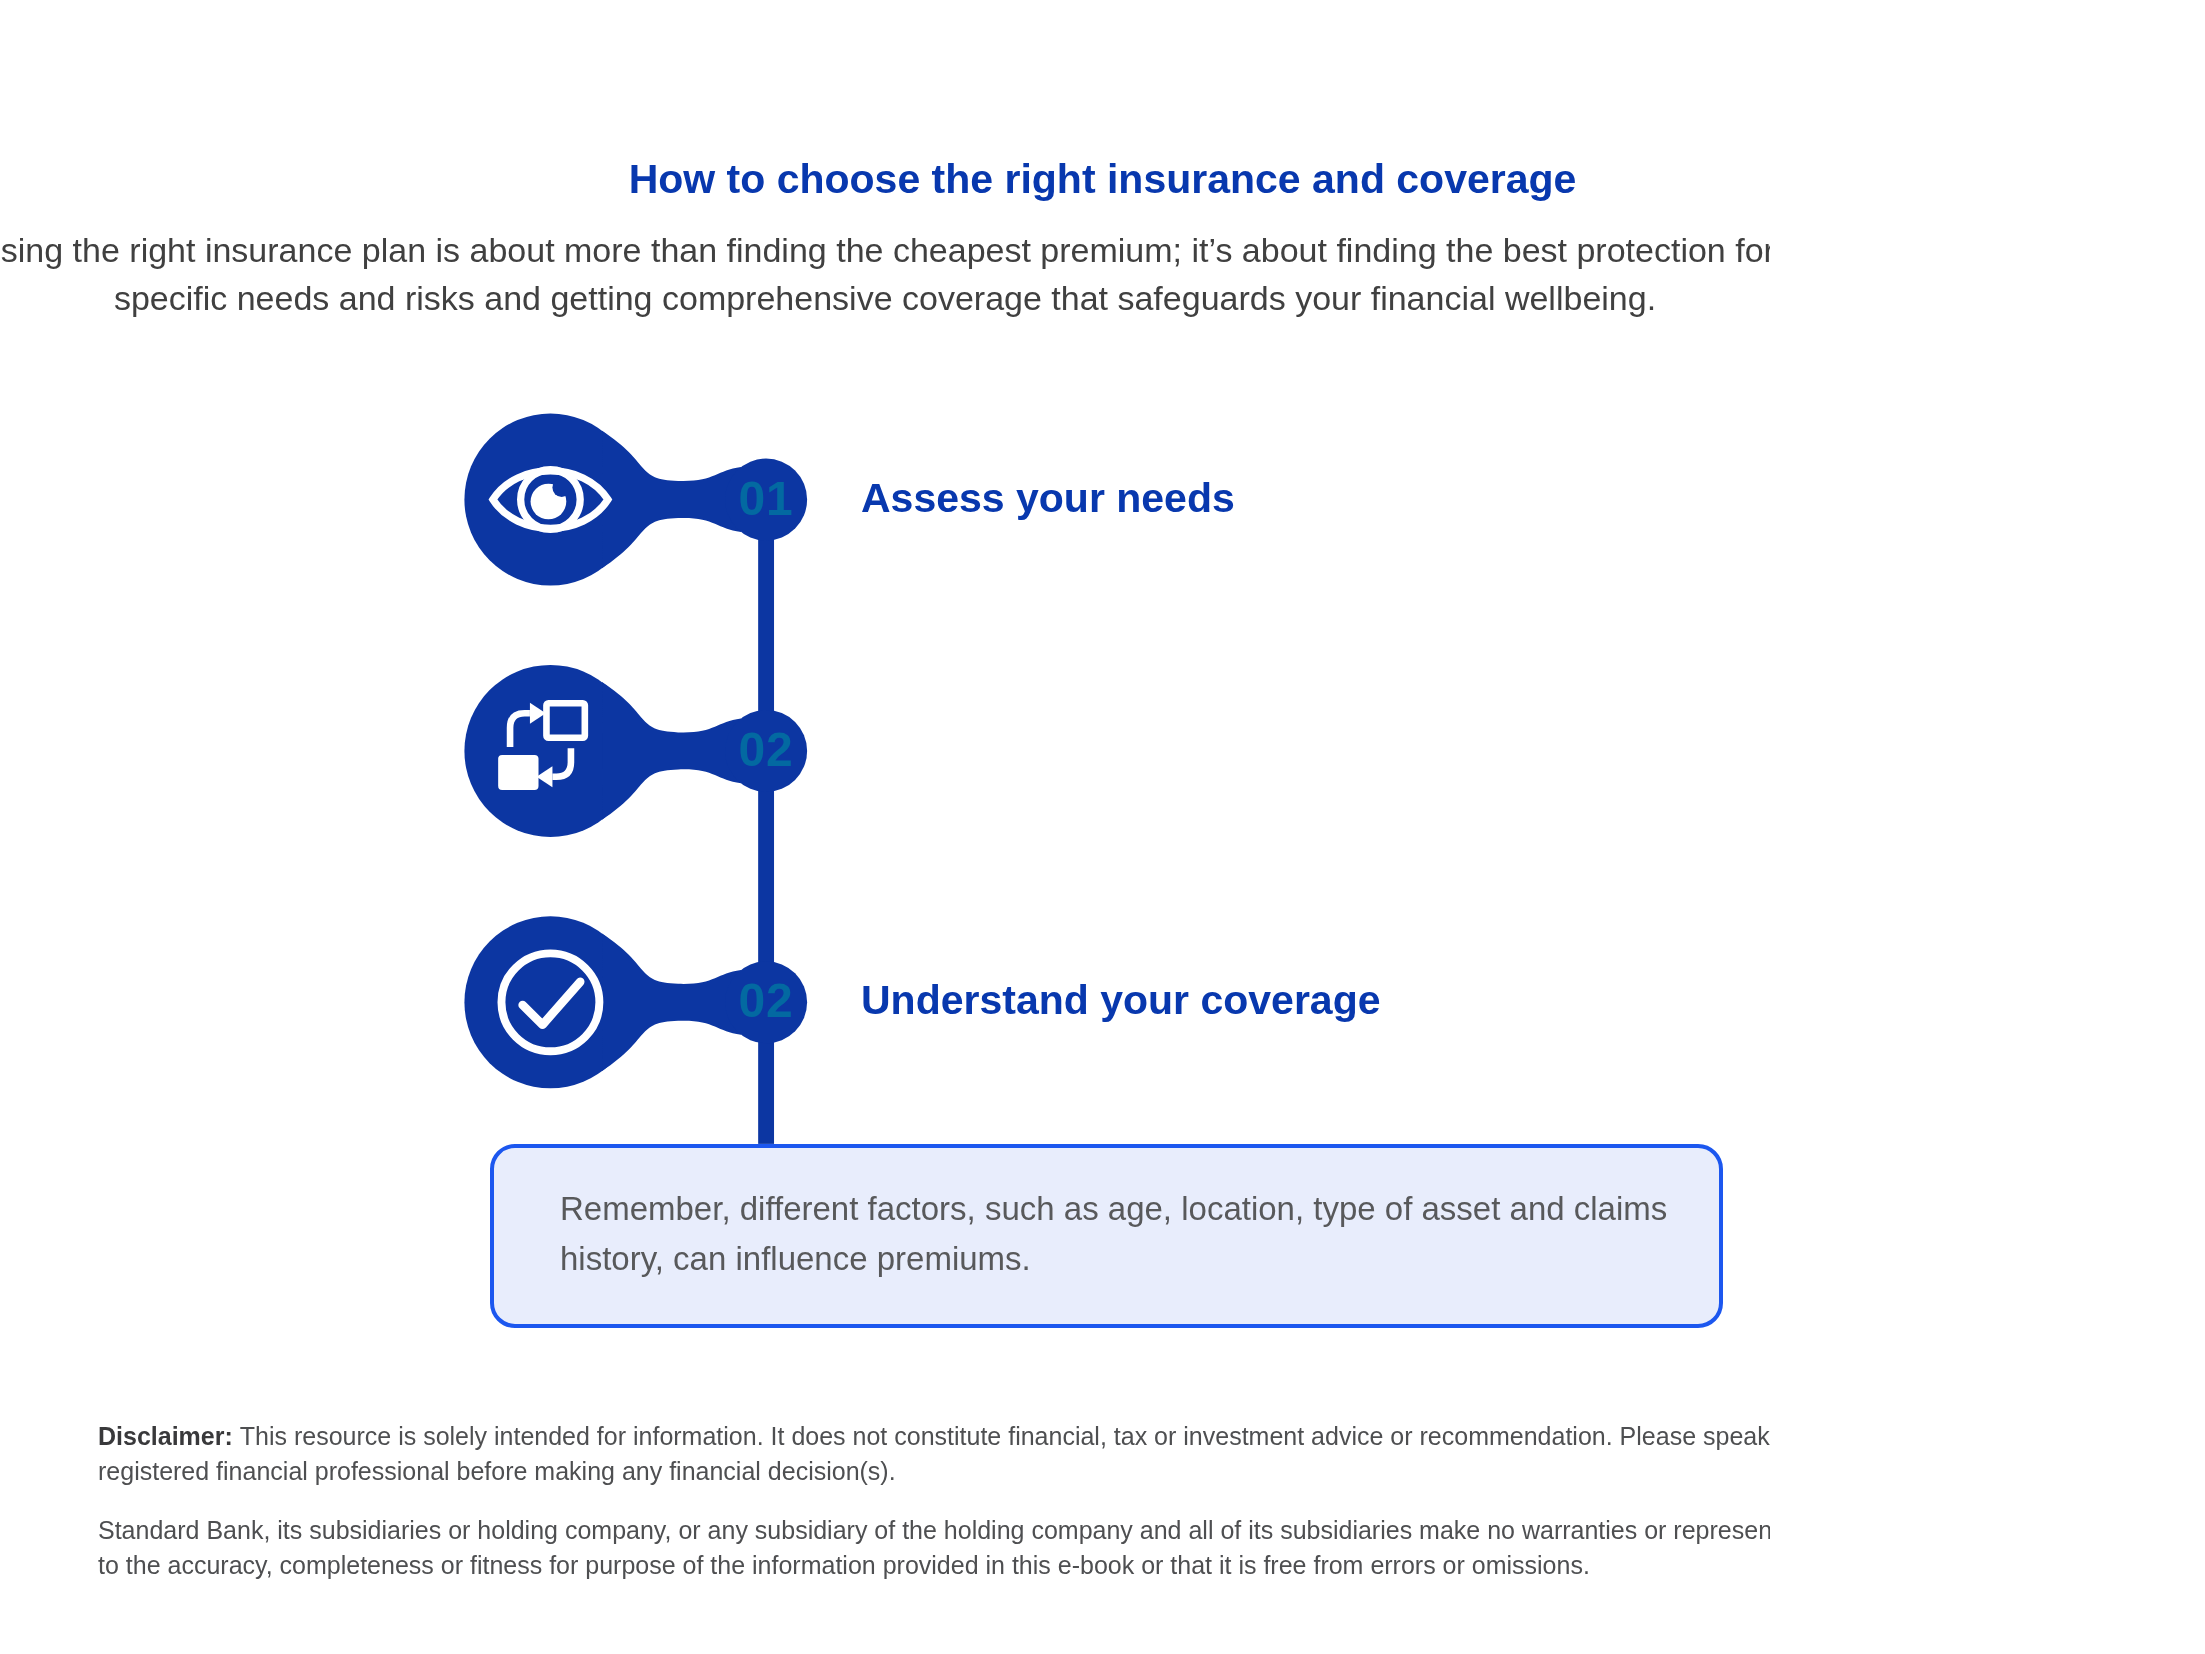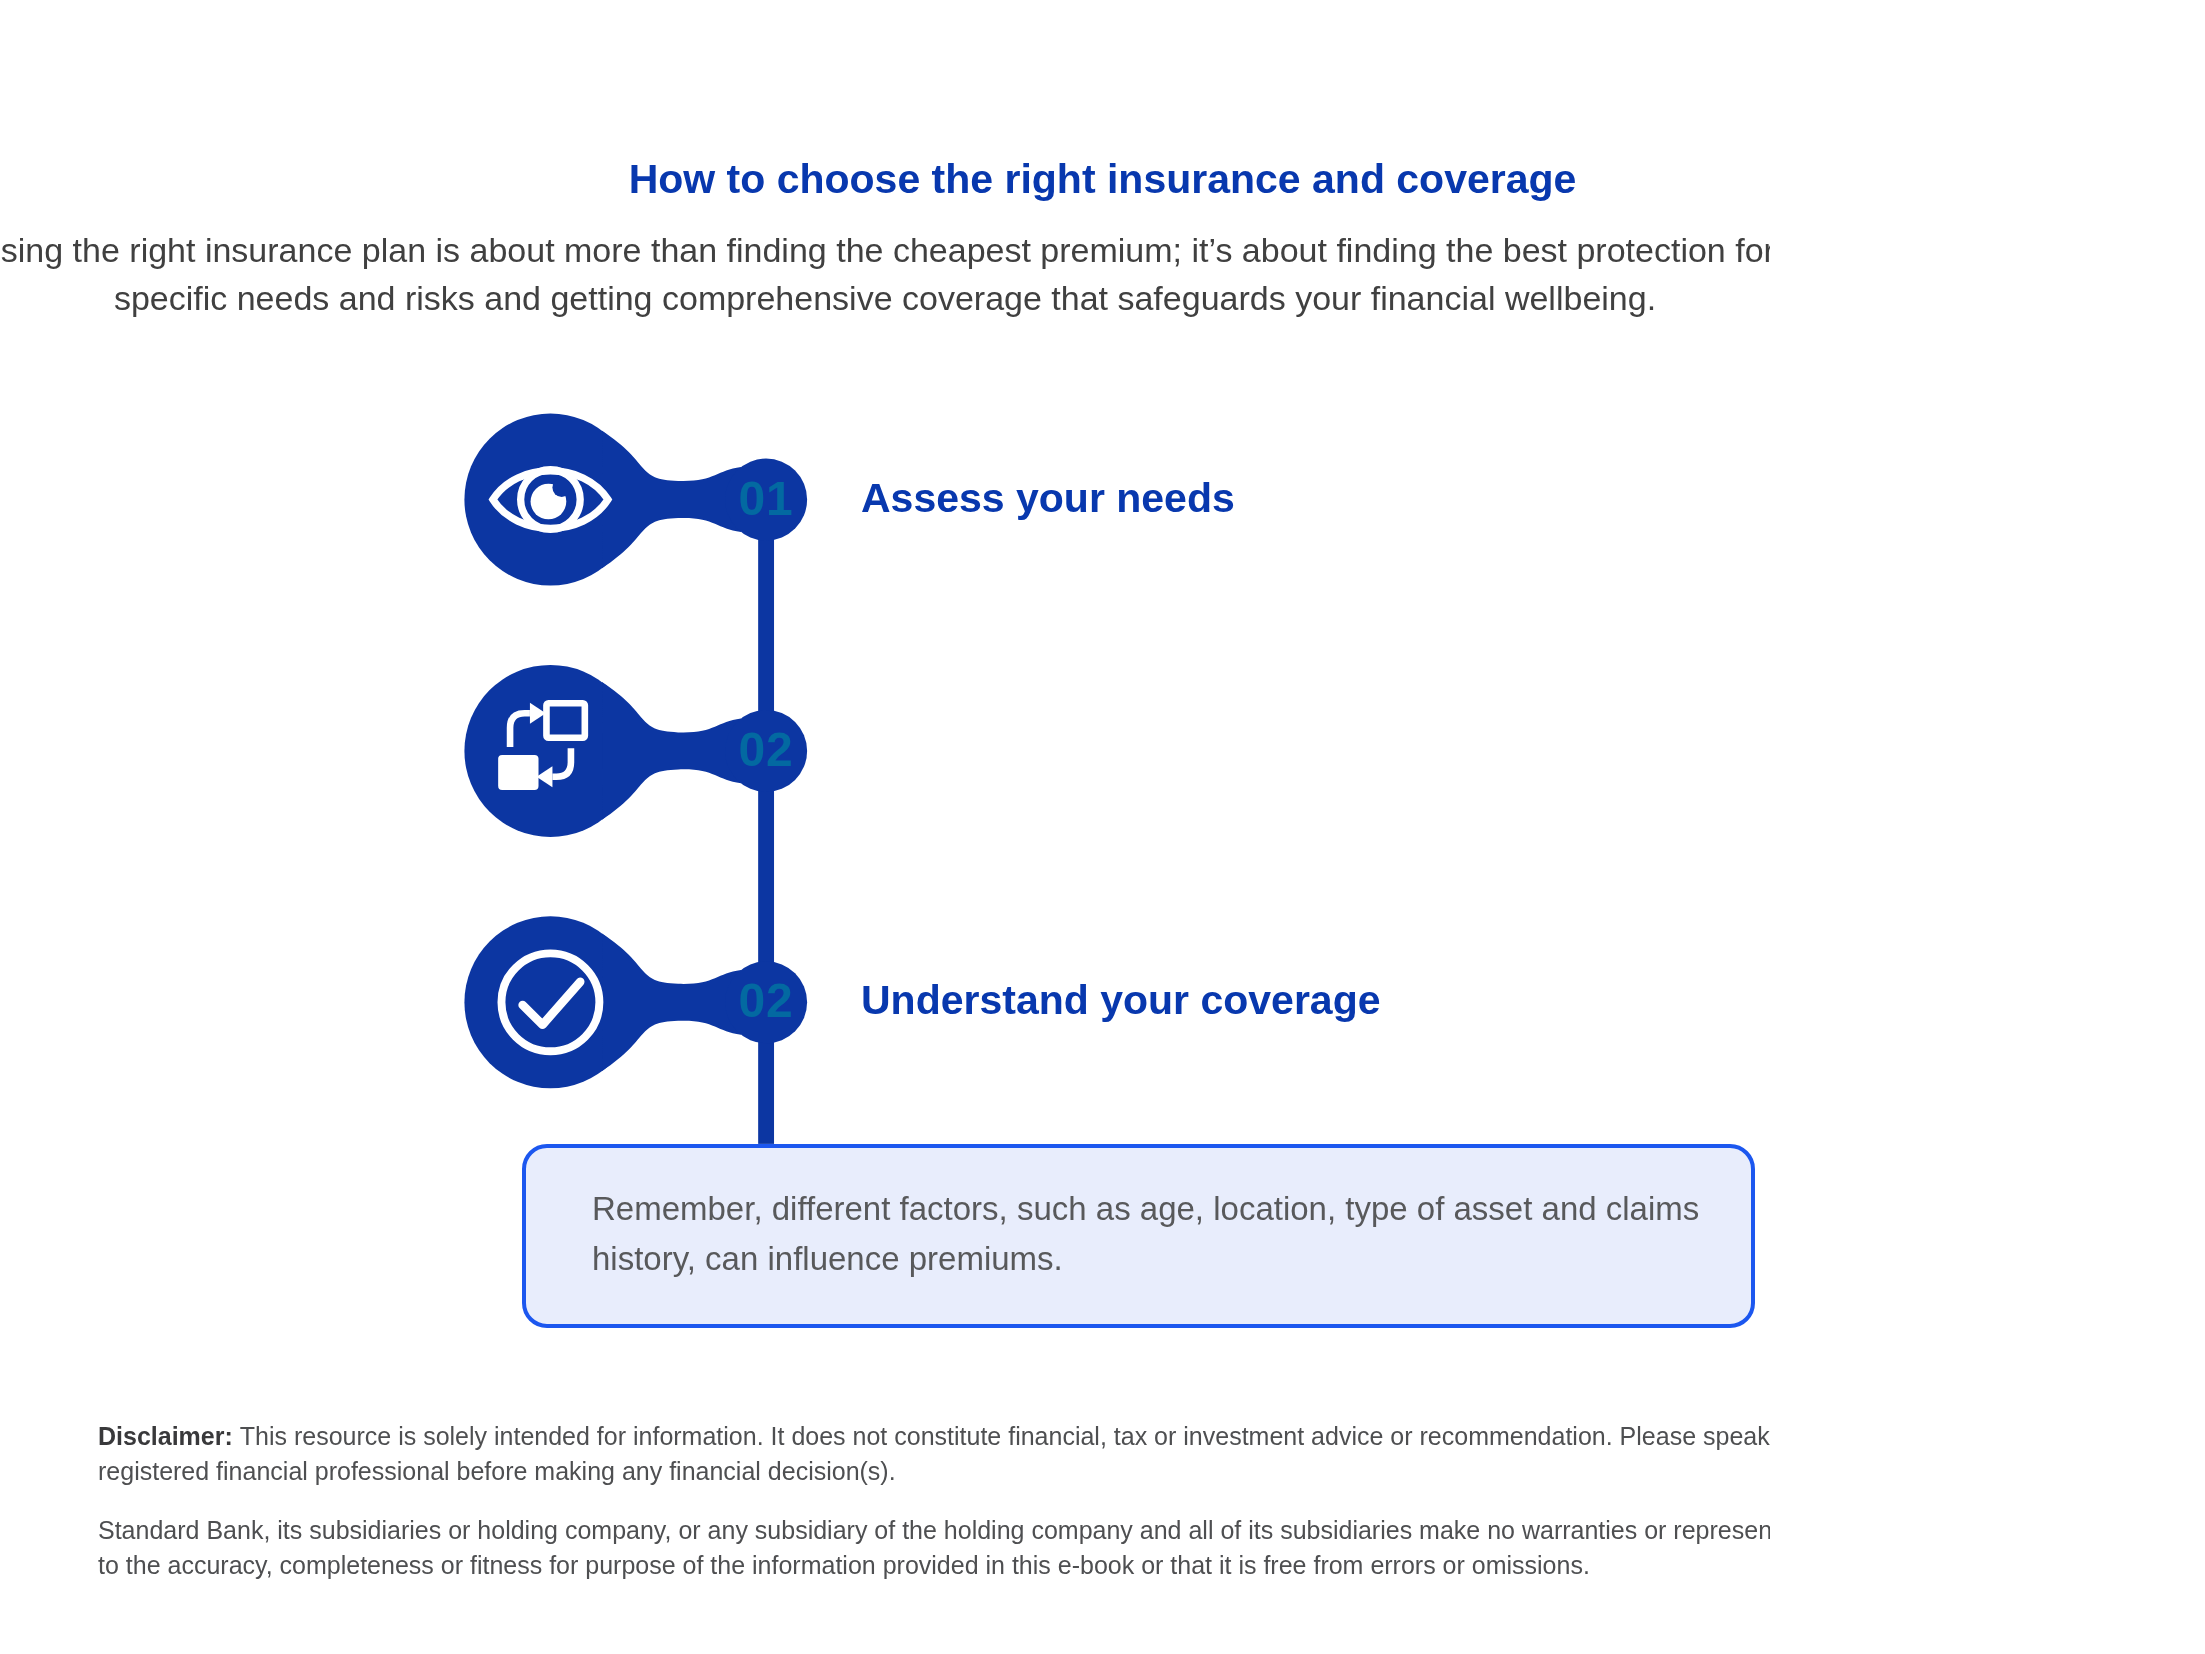--- a/index.html
+++ b/index.html
@@ -56,21 +56,20 @@
     white-space:nowrap;
   }
   .callout{
     position:absolute;
     left:490px; top:1144px;
     width:1233px; height:184px;
     box-sizing:border-box;
     background:#e8edfc;
     border:4px solid #1c57ef;
     border-radius:25px;
-    margin-left:32px;
   }
   .callout-text{
     position:absolute;
     left:66px; top:36px;
     width:1125px;
     font-size:33px;
     line-height:1.5;
     color:#58595b;
   }
   .disclaimer{

